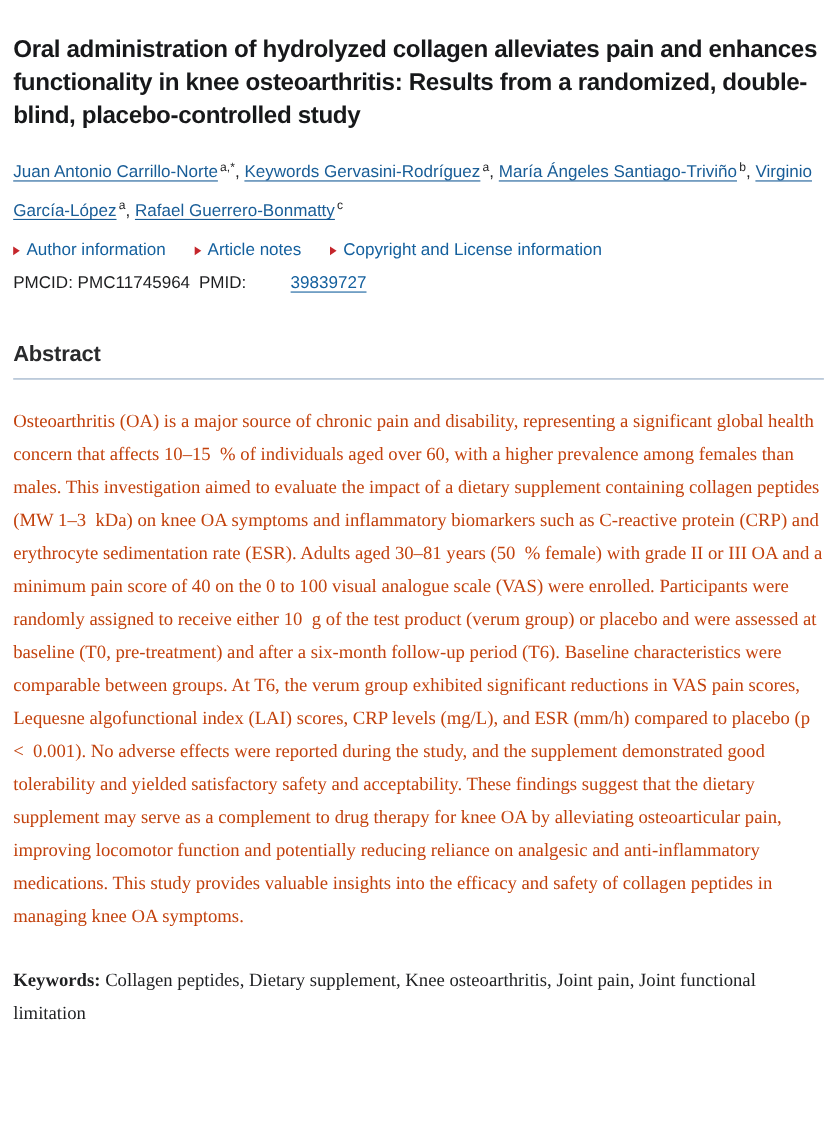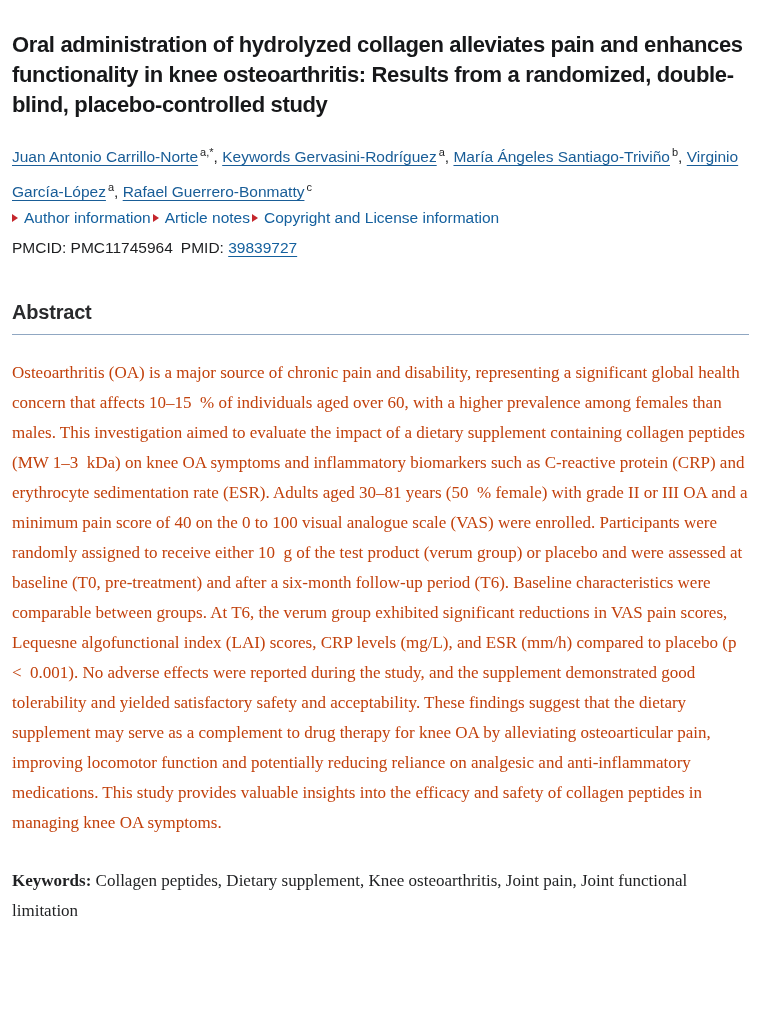--- a/index.html
+++ b/index.html
@@ -41,23 +41,23 @@
     text-underline-offset:3px;
     cursor:pointer;
     margin-top:16px;
   }
   .authors sup{
     font-size:11px;
     color:var(--text-dark);
     margin-left:2px;
   }
   .disclosure-row{
-    margin-top:2px;
+    margin-top:12px;
     display:flex;
-    gap:2px;
+    gap:26px;
     align-items:center;
     font-size:15.5px;
   }
   .disclosure-item{
     display:inline-flex;
     align-items:center;
     gap:6px;
     color:var(--link-blue);
     cursor:pointer;
   }
@@ -72,20 +72,21 @@
     margin-top:12px;
     font-size:15.5px;
     color:var(--text-dark);
   }
   .ids-row .id-group{margin-right:8px;}
   .ids-row a.pmid-link{
     color:var(--link-blue);
     text-decoration:underline;
     text-underline-offset:3px;
     cursor:pointer;
+    margin-left:36px;
   }
   .abstract-section{margin-top:44px;}
   h2.section-heading{
     font-family:"Liberation Sans",sans-serif;
     font-weight:700;
     font-size:20px;
     color:#2a2b2d;
     letter-spacing:-0.2px;
     padding-bottom:10px;
     border-bottom:1px solid var(--rule-blue);

